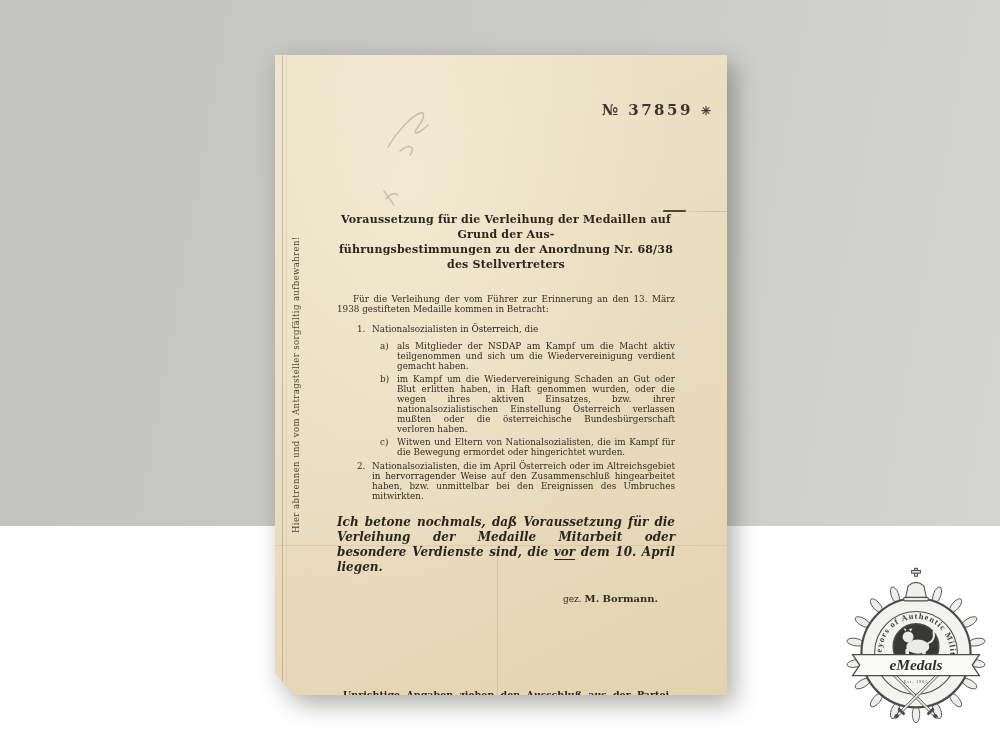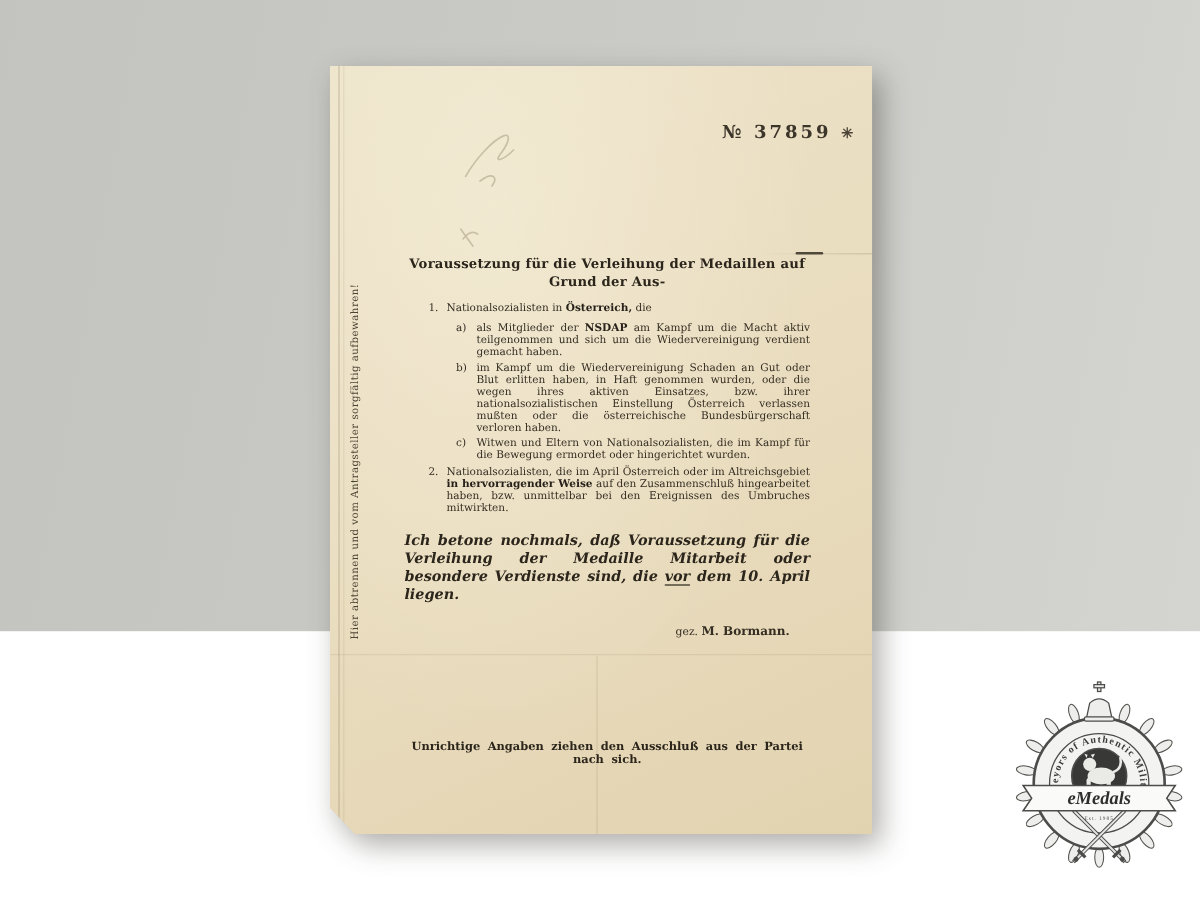--- a/index.html
+++ b/index.html
@@ -36,21 +36,21 @@
   .li{display:flex;}
   .li .marker{flex:0 0 15px;}
   .li .body{flex:1;text-align:justify;}
   .sub{margin-left:23px;}
   .sub .marker{flex:0 0 17px;}
   .mt-item1{margin-top:10px;}
   .mt-a{margin-top:7px;}
   .mt-b{margin-top:3px;}
   .mt-c{margin-top:3px;}
   .mt-item2{margin-top:4px;}
-  b{font-weight:700;color:#27211a;}
+  b{font-weight:400;color:#27211a;}
   .emphasis{margin-top:14px;font-size:12px;font-weight:700;font-style:italic;
     line-height:15px;text-align:justify;color:#2b251b;}
   .u{border-bottom:1px solid currentColor;}
   .signature{margin-top:18px;margin-left:226px;font-size:9px;}
   .signature .name{font-weight:700;font-size:10px;}
   .date{margin-top:19px;margin-left:3px;font-size:8.5px;color:#3e372b;}
   .footer-line{margin-top:85px;text-align:center;font-size:9.5px;font-weight:700;
     word-spacing:3px;color:#2b251b;}
   
   .watermark{position:absolute;left:828px;top:560px;width:176px;height:190px;opacity:0.93;}
@@ -79,22 +79,24 @@
           <path d="M6,96 q6,-8 12,-4 M4,88 l10,14"></path>
         </g>
       </svg>
 
       <div class="side-note">Hier abtrennen und vom Antragsteller sorgfältig aufbewahren!</div>
 
       <div class="col">
 
         <div class="title">
           <div>Voraussetzung für die Verleihung der Medaillen auf Grund der Aus-</div>
+          <div>führungsbestimmungen zu der Anordnung Nr. 68/38 des Stellvertreters</div>
         </div>
 
+        <div class="intro">Für die Verleihung der vom Führer zur Erinnerung an den 13. März 1938 gestifteten Medaille kommen in Betracht:</div>
 
         <div class="list">
 
           <div class="li mt-item1">
             <span class="marker">1.</span>
             <div class="body"><span>Nationalsozialisten in </span><b>Österreich,</b><span> die</span></div>
           </div>
 
           <div class="li sub mt-a">
             <span class="marker">a)</span>

